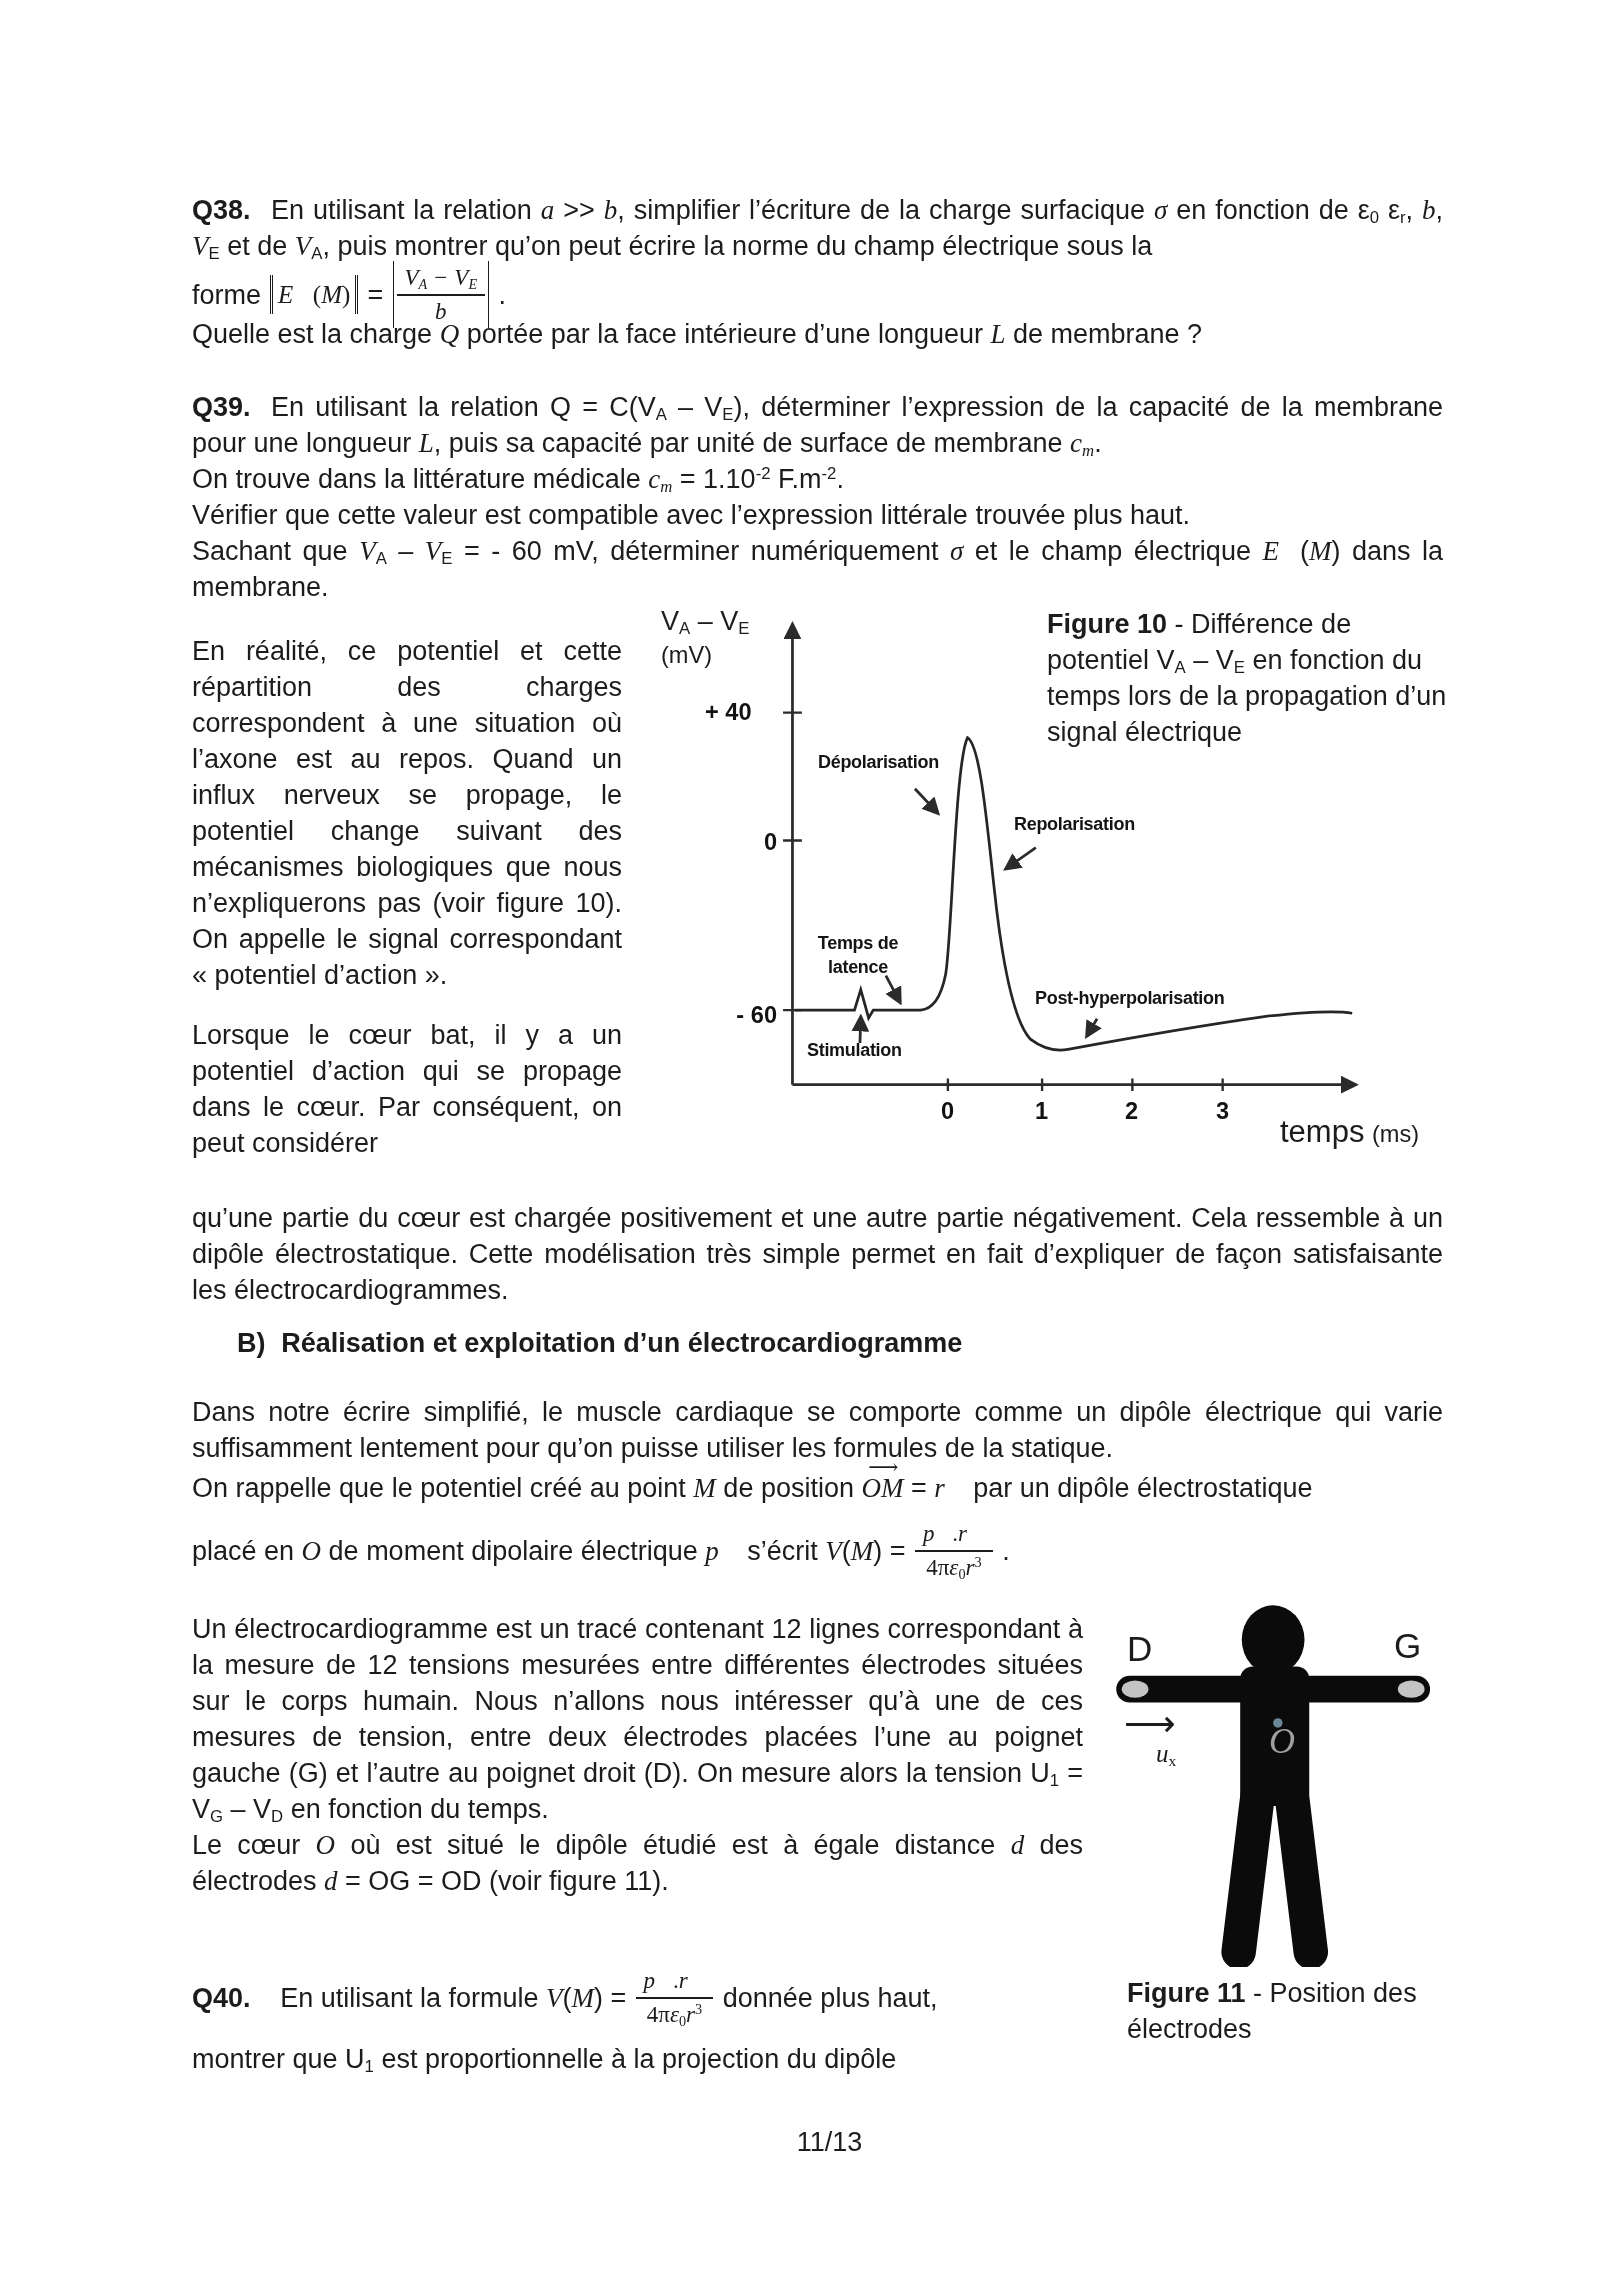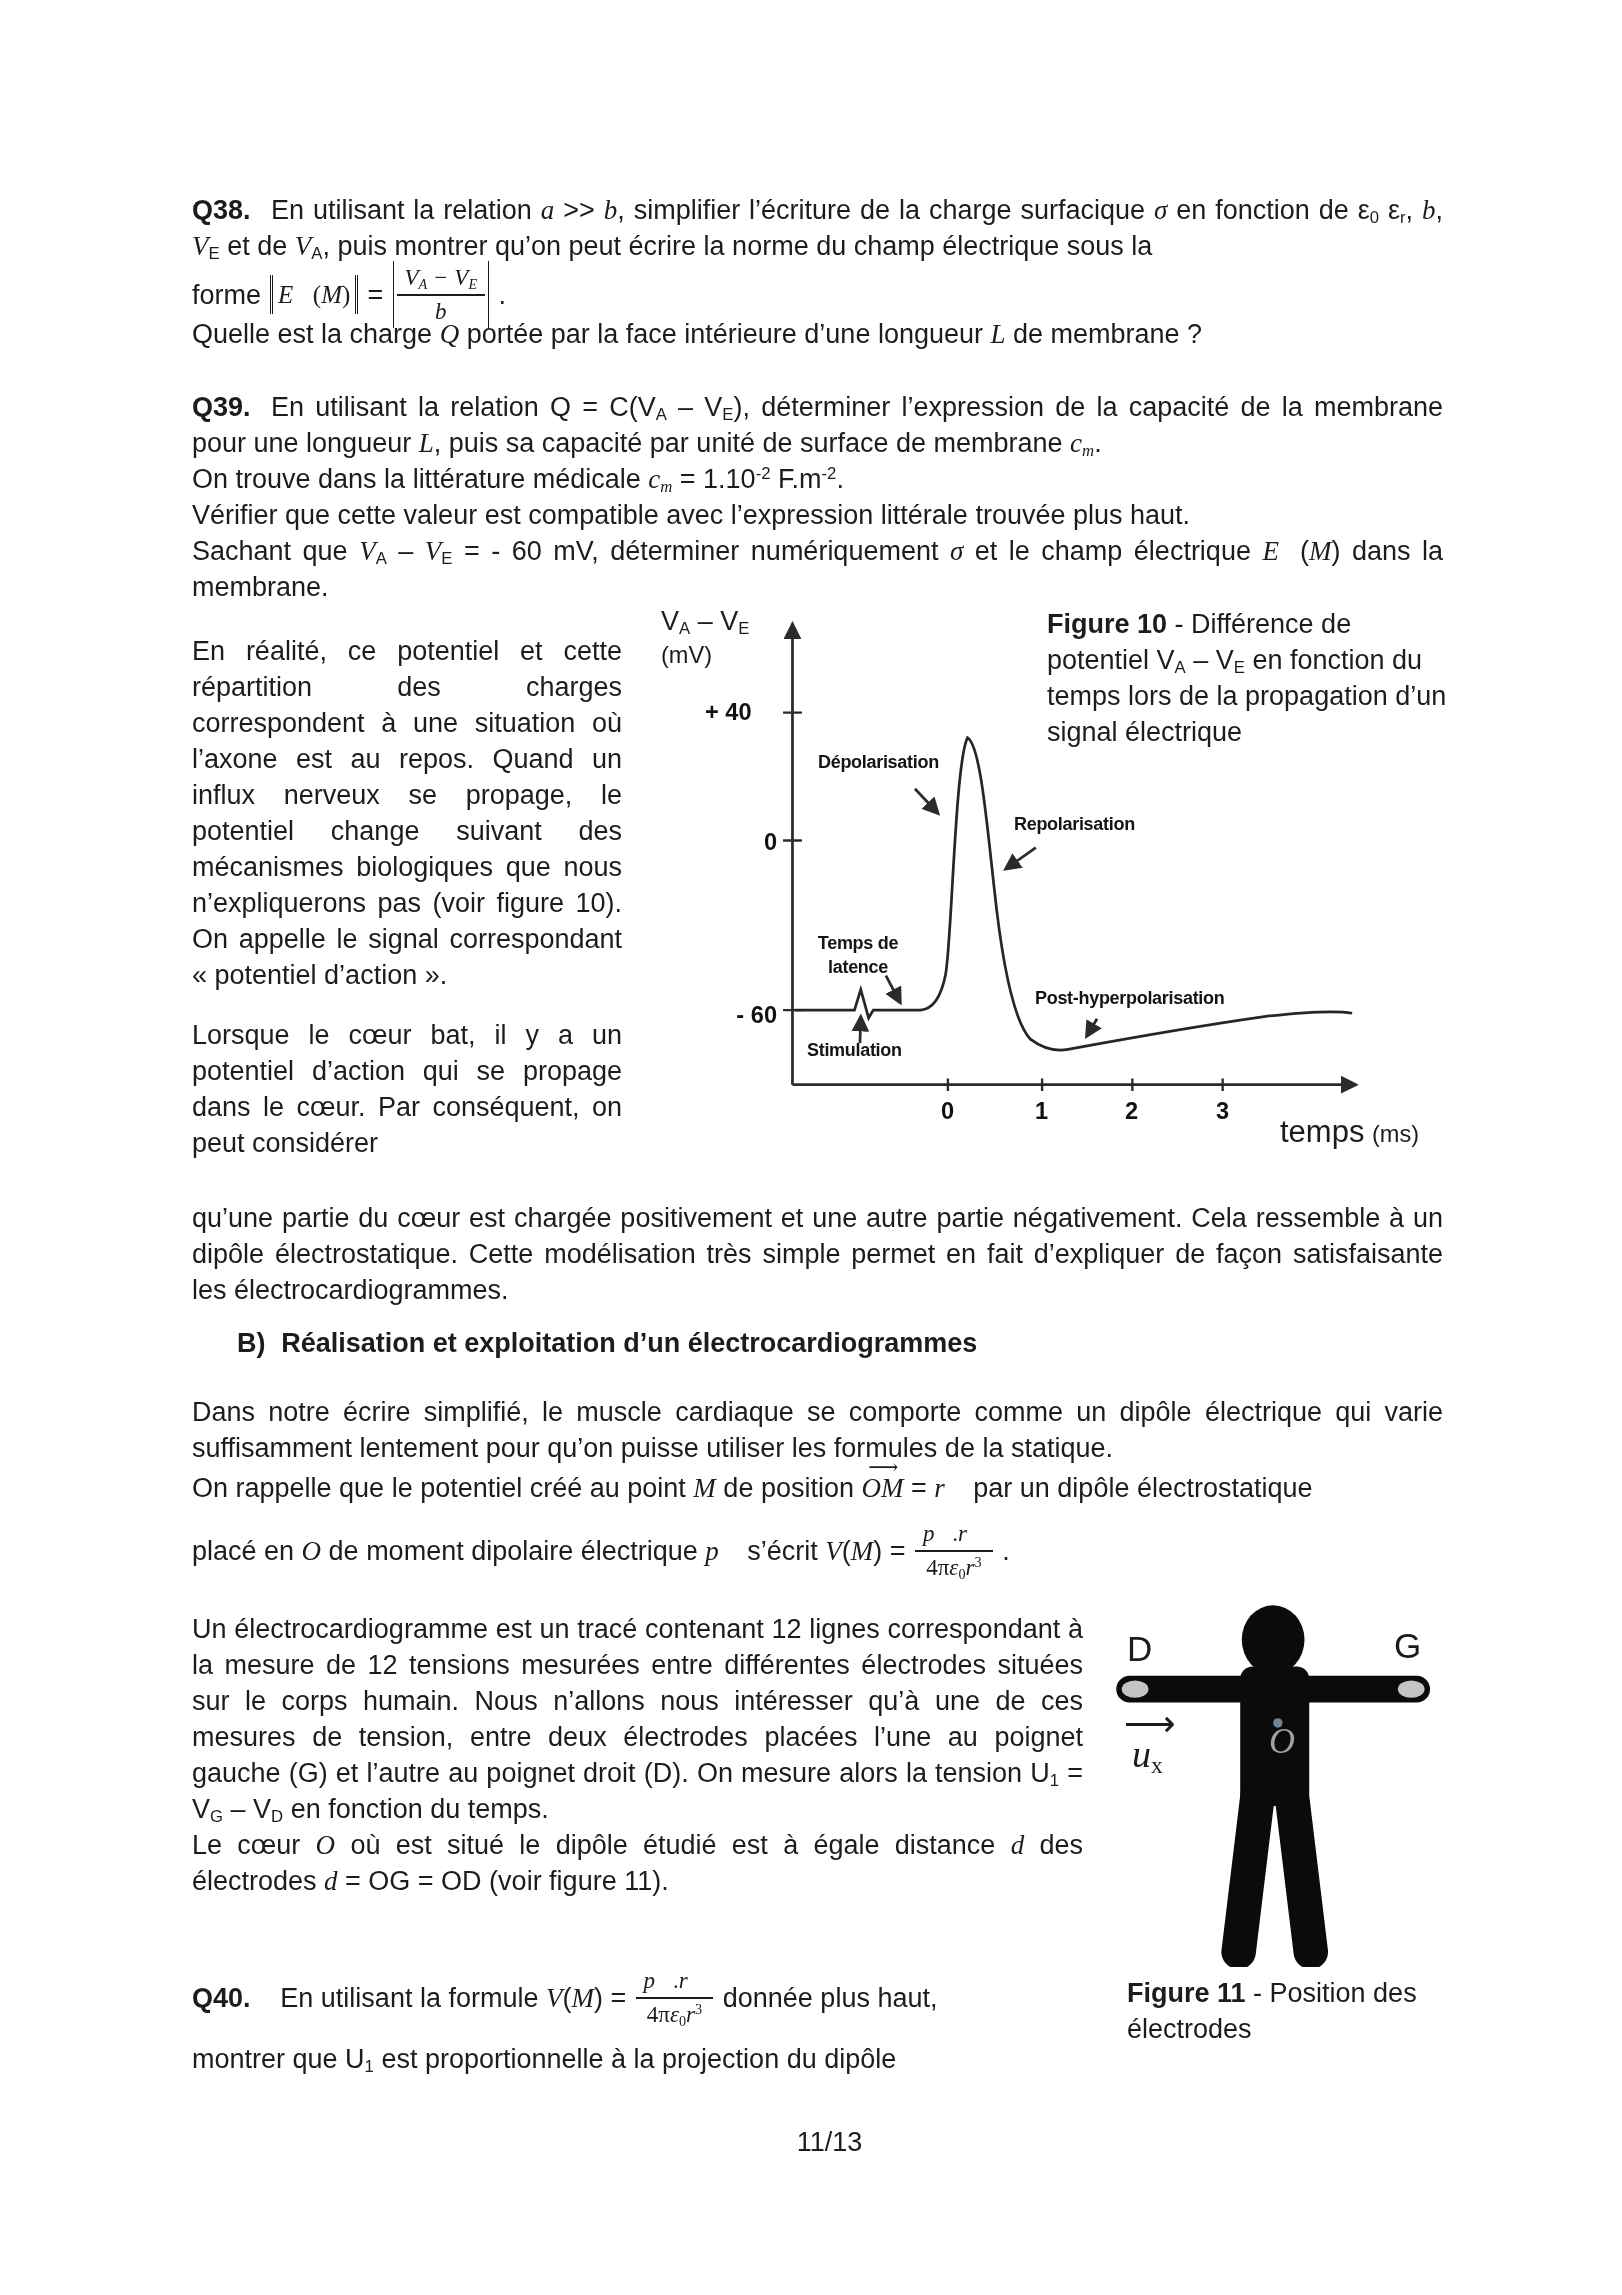--- a/index.html
+++ b/index.html
@@ -103,21 +103,21 @@
   <div class="ann" style="left:818px;top:750px;">Dépolarisation</div>
   <div class="ann" style="left:1014px;top:812px;">Repolarisation</div>
   <div class="ann" style="left:805px;top:931px;width:106px;text-align:center;white-space:normal;">Temps de latence</div>
   <div class="ann" style="left:807px;top:1038px;">Stimulation</div>
   <div class="ann" style="left:1035px;top:986px;">Post-hyperpolarisation</div>
 
   <div class="abs cap" style="left:1047px;top:606px;width:404px;"><b>Figure 10</b> - Différence de potentiel V<sub>A</sub> – V<sub>E</sub> en fonction du temps lors de la propagation d’un signal électrique</div>
 
   <p class="abs just" style="left:192px;top:1200px;width:1251px;"><span>qu’une partie du cœur est chargée positivement et une autre partie négativement. Cela ressemble à un dipôle électrostatique. Cette modélisation très simple permet en fait d’expliquer de façon satisfaisante les électrocardiogrammes.</span></p>
 
-  <div class="abs hB" style="left:237px;top:1325px;"><span style="margin-right:15.7px;">B)</span><span>Réalisation et exploitation d’un électrocardiogrammes</span></div>
+  <div class="abs hB" style="left:237px;top:1325px;"><span style="margin-right:15.7px;">B)</span><span>Réalisation et exploitation d’un électrocardiogramme</span></div>
 
   <p class="abs just" style="left:192px;top:1394px;width:1251px;"><span>Dans notre écrire simplifié, le muscle cardiaque se comporte comme un dipôle électrique qui varie suffisamment lentement pour qu’on puisse utiliser les formules de la statique.</span></p>
 
   <p class="abs" style="left:192px;top:1470px;width:1251px;">
     <span>On rappelle que le potentiel créé au point <i>M</i> de position</span>
     <span class="vtop"><span class="ar">⟶</span><span><i>OM</i></span></span>
     <span>= <i>r⃗</i> par un dipôle électrostatique</span>
   </p>
 
   <div class="abs formrow" style="left:192px;top:1511px;min-height:79px;">
@@ -145,21 +145,21 @@
       <line x1="202" y1="248" x2="178" y2="446" stroke="#0b0b0b" stroke-width="44" stroke-linecap="round"></line>
       <line x1="246" y1="248" x2="270" y2="446" stroke="#0b0b0b" stroke-width="44" stroke-linecap="round"></line>
       <circle cx="228" cy="154" r="6" fill="#6a8796"></circle>
     </svg>
   </div>
   <div class="abs" style="left:1127px;top:1631px;font-size:35px;">D</div>
   <div class="abs" style="left:1394px;top:1628px;font-size:35px;">G</div>
   <div class="abs" style="left:1269px;top:1722px;font-family:'Liberation Serif','DejaVu Serif',serif;font-style:italic;font-size:36px;line-height:39px;color:#a0a0a0;">O</div>
   <div class="abs" style="left:1124px;top:1711px;">
     <div style="font-size:36px;line-height:25px;letter-spacing:-1.6px;">⟶</div>
-    <div style="font-family:'Liberation Serif','DejaVu Serif',serif;font-size:38px;line-height:36px;padding-left:7.9px;"><i>u</i><sub>x</sub></div>
+    <div style="font-family:'Liberation Serif','DejaVu Serif',serif;font-size:25px;line-height:36px;padding-left:7.9px;margin-left:24px;"><i>u</i><sub>x</sub></div>
   </div>
 
   <div class="abs cap" style="left:1127px;top:1975px;width:345px;"><b>Figure 11</b> - Position des électrodes</div>
 
   <div class="abs formrow" style="left:192px;top:1955px;width:895px;min-height:86px;">
     <b class="qnum">Q40.</b>
     <span>En utilisant la formule <i>V</i>(<i>M</i>) =</span>
     <span class="frac">
         <span class="fn"><i>p⃗</i>.<i>r⃗</i></span>
         <span class="fd">4π<i>ε</i><sub>0</sub><i>r</i><sup>3</sup></span>

